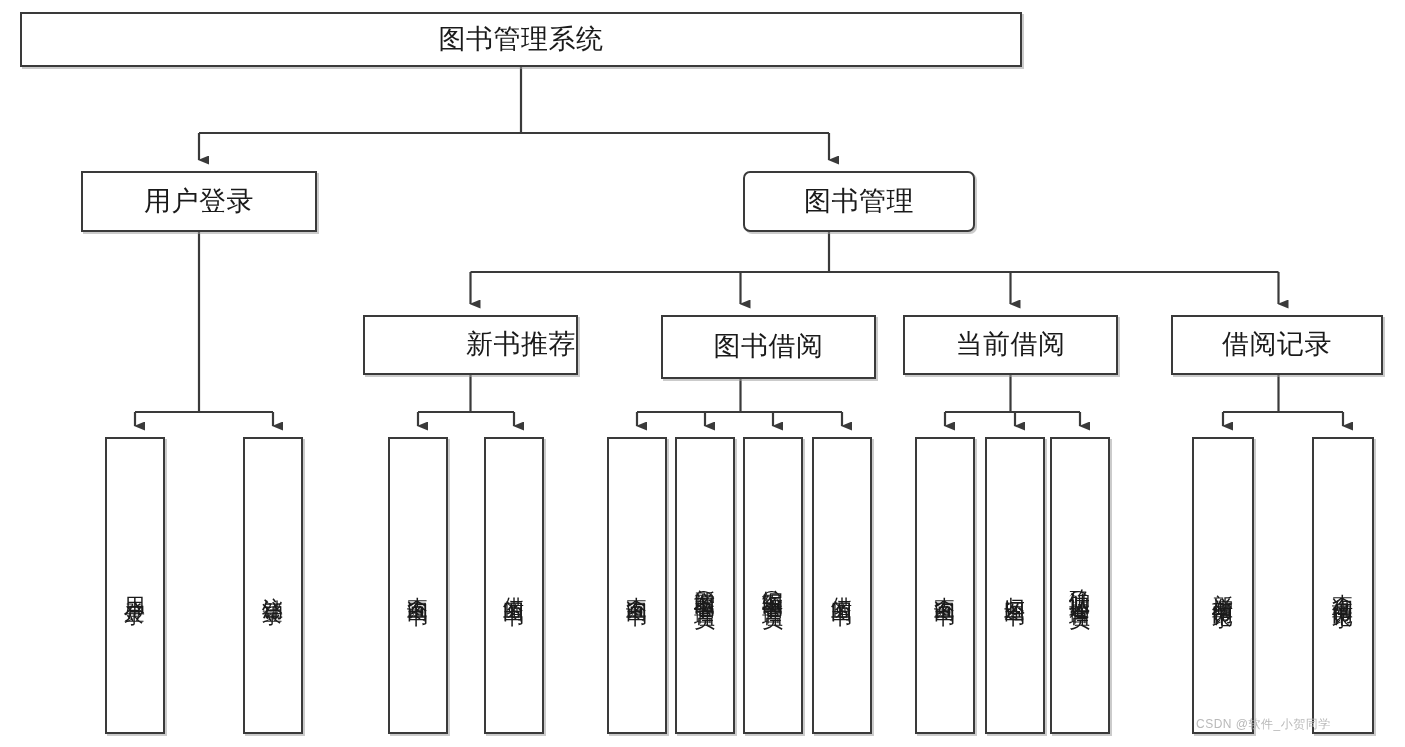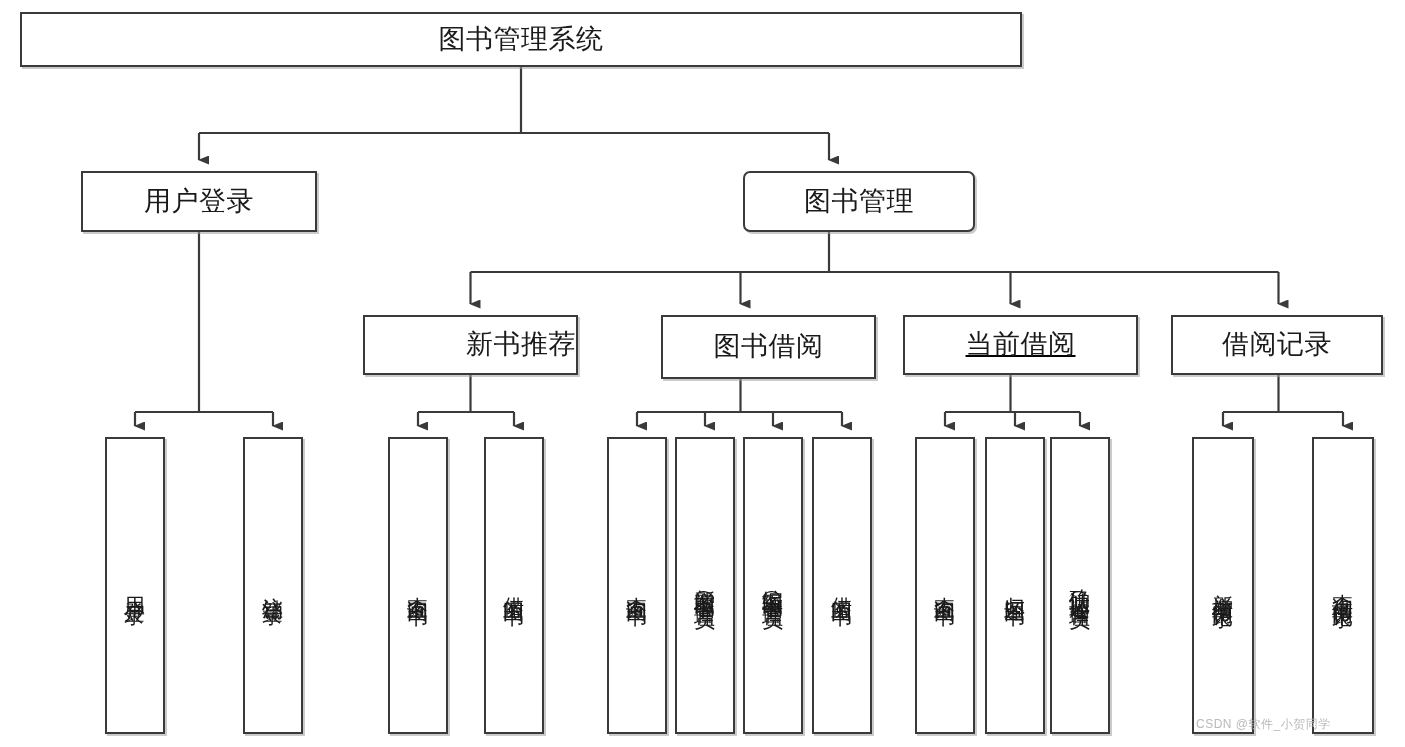--- a/index.html
+++ b/index.html
@@ -120,21 +120,21 @@
       </div>
       <div class="node horiz" style="left: 743px; top: 171px; width: 232px; height: 61px; border-radius: 7px;">
         <span class="label">图书管理</span>
       </div>
       <div class="node horiz" style="left: 363px; top: 315px; width: 215px; height: 60px; justify-content: flex-end;">
         <span class="label">新书推荐</span>
       </div>
       <div class="node horiz" style="left: 633px; top: 315px; width: 215px; height: 64px; margin-left: 28px;">
         <span class="label">图书借阅</span>
       </div>
-      <div class="node horiz" style="left: 903px; top: 315px; width: 235px; height: 60px; text-decoration: underline;">
+      <div class="node horiz" style="left: 903px; top: 315px; width: 215px; height: 60px;">
         <span class="label">当前借阅</span>
       </div>
       <div class="node horiz" style="left: 1171px; top: 315px; width: 212px; height: 60px;">
         <span class="label">借阅记录</span>
       </div>
       <div class="node vert" style="left: 105px; top: 437px; width: 60px; height: 297px;">
         <span class="label">用户登录</span>
       </div>
       <div class="node vert" style="left: 243px; top: 437px; width: 60px; height: 297px;">
         <span class="label">注销登录</span>

